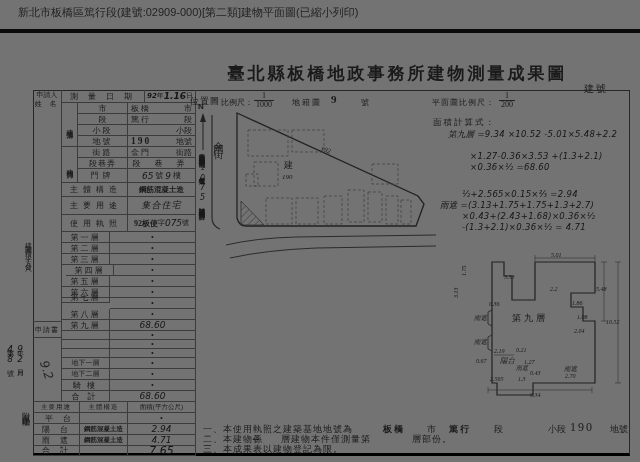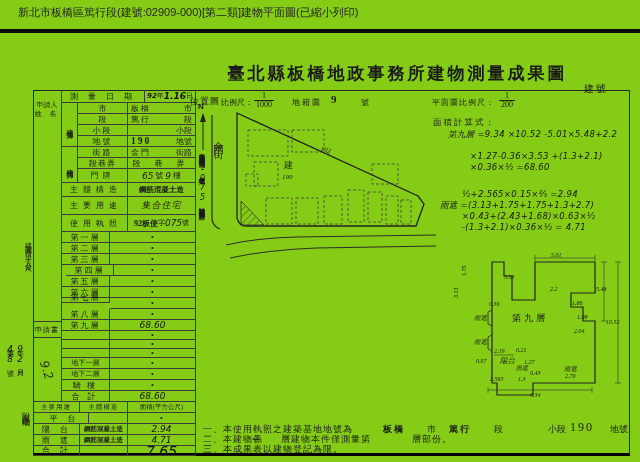--- a/index.html
+++ b/index.html
@@ -1,18 +1,18 @@
 <!DOCTYPE html>
 <html><head>
 <meta charset="utf-8">
 <style>
   html,body{margin:0;padding:0}
   body{width:640px;height:462px;background:#fff;color:#1a1a1a;
        font-family:"Liberation Serif","DejaVu Serif",serif;}
-  .page{position:relative;width:640px;height:462px;overflow:hidden;background:#84cc16}
+  .page{position:relative;width:640px;height:462px;overflow:hidden;background:#737373}
   .abs{position:absolute;box-sizing:border-box}
   .cell{position:absolute;box-sizing:border-box;border-right:1px solid #3c3c3c;border-bottom:1px solid #3c3c3c;
         display:flex;align-items:center;justify-content:center;font-size:8px;overflow:hidden;white-space:nowrap}
   .vert{writing-mode:vertical-rl;text-orientation:upright}
   .hand{font-family:"DejaVu Sans",sans-serif;font-style:italic;color:#151515}
   .frac{display:inline-flex;flex-direction:column;align-items:center;line-height:1;font-size:8px;vertical-align:middle}
   .frac .den{border-top:1px solid #222;padding:0 2px}
   .val{justify-content:space-between;padding:0 3px}
   .printhdr{font-family:"Liberation Sans","DejaVu Sans",sans-serif;font-size:11px;color:#222}
   .rule{background:#0a0a0a}
@@ -41,21 +41,21 @@
       <span class="hand" style="font-size:9px">48</span>
       <span>號</span>
   </div>
   <div class="abs vert sm" style="left:15px;top:344px;height:60px">
     <span>年</span><span class="hand" style="font-size:9px">92</span><span>月</span><span>日</span>
   </div>
   <div class="abs vert sm" style="left:23px;top:236px;height:164px;letter-spacing:3px">建築面積（平方公尺）</div>
   <div class="abs vert" style="left:19px;top:406px;height:48px;font-size:8px;letter-spacing:2px">附屬建物</div>
 
   <div class="cell" style="left:33px;top:90px;width:29px;height:232px;align-items:flex-start">
-    <div style="padding-top:11px;text-align:center;font-size:7px;line-height:1.3">
+    <div style="padding-top:1px;text-align:center;font-size:7px;line-height:1.3">
       <div>申請人</div>
       <div style="letter-spacing:3px">姓 名</div>
     </div>
   </div>
 
   <div class="cell" style="left:62px;top:90px;width:83px;height:13px;letter-spacing:10px;padding-left:6px">測量日期</div>
   <div class="cell sm" style="left:145px;top:90px;width:51px;height:13px">
     <span class="hand" style="font-weight:bold">92</span>
       <span>年</span>
       <span class="hand" style="font-size:9px;font-weight:bold">1.16</span>
@@ -145,32 +145,32 @@
   <div class="cell hand" style="left:110px;top:391px;width:86px;height:11px;font-size:9px">68.60</div>
 
   <div class="cell sm" style="left:33px;top:322px;width:29px;height:16px;letter-spacing:1px">申請書</div>
   <div class="cell" style="left:33px;top:338px;width:29px;height:64px">
     <span class="hand" style="font-size:12px;transform:rotate(72deg);opacity:.85">9.2</span>
   </div>
 
   <div class="cell" style="left:33px;top:402px;width:47px;height:11px;font-size:6.5px;letter-spacing:1px">主要用途</div>
   <div class="cell" style="left:80px;top:402px;width:48px;height:11px;font-size:6.5px;letter-spacing:1px">主體構造</div>
   <div class="cell" style="left:128px;top:402px;width:68px;height:11px;font-size:6.5px">面積(平方公尺)</div>
-  <div class="cell" style="left:33px;top:413px;width:56px;height:11px;letter-spacing:4px;padding-left:8px">平 台</div>
+  <div class="cell" style="left:33px;top:413px;width:47px;height:11px;letter-spacing:4px;padding-left:8px">平 台</div>
   <div class="cell" style="left:80px;top:413px;width:48px;height:11px"></div>
   <div class="cell" style="left:128px;top:413px;width:68px;height:11px">•</div>
   <div class="cell" style="left:33px;top:424px;width:47px;height:11px;letter-spacing:4px;padding-left:2px">陽 台</div>
   <div class="cell" style="left:80px;top:424px;width:48px;height:11px;font-size:6.5px;font-weight:bold">鋼筋混凝土造</div>
   <div class="cell hand" style="left:128px;top:424px;width:68px;height:11px;font-size:9px">2.94</div>
   <div class="cell" style="left:33px;top:435px;width:47px;height:11px;letter-spacing:4px;padding-left:2px">雨 遮</div>
   <div class="cell" style="left:80px;top:435px;width:48px;height:11px;font-size:6.5px;font-weight:bold">鋼筋混凝土造</div>
   <div class="cell hand" style="left:128px;top:435px;width:68px;height:11px;font-size:9px">4.71</div>
   <div class="cell" style="left:33px;top:446px;width:47px;height:10px;letter-spacing:4px;padding-left:2px">合 計</div>
   <div class="cell" style="left:80px;top:446px;width:48px;height:10px"></div>
-  <div class="cell hand" style="left:128px;top:446px;width:68px;height:10px;font-size:14px">7.65</div>
+  <div class="cell hand" style="left:128px;top:446px;width:68px;height:10px;font-size:11px">7.65</div>
 
   <div class="abs vert" style="left:197px;top:148px;height:276px;font-size:6.5px;letter-spacing:.5px">
     <span>本建物平面圖及建物面積係依使用執照</span><span style="font-weight:bold">92板使</span><span>字第</span><span class="hand" style="font-size:8px">075</span><span>號設計圖或竣工平面圖轉繪計算</span>
   </div>
 
   <div class="abs" style="left:190px;top:95px;font-size:9px;letter-spacing:1px">位置圖</div>
   <div class="abs" style="left:221px;top:97px;font-size:8px">比例尺：</div>
   <div class="abs frac" style="left:254px;top:92px">
     <span>1</span>
       <span class="den">1000</span>
@@ -183,21 +183,21 @@
   <div class="abs frac" style="left:499px;top:92px">
     <span>1</span>
       <span class="den">200</span>
   </div>
   <div class="abs" style="left:433px;top:117px;font-size:8.5px;letter-spacing:2px">面積計算式：</div>
   <div class="calcline hand" style="left:448px;top:129px">第九層 =9.34 ×10.52 -5.01×5.48+2.2</div>
   <div class="calcline hand" style="left:470px;top:151px">×1.27-0.36×3.53 +(1.3+2.1)</div>
   <div class="calcline hand" style="left:470px;top:162px">×0.36×½ =68.60</div>
   <div class="calcline hand" style="left:462px;top:189px">½+2.565×0.15×⅔ =2.94</div>
   <div class="calcline hand" style="left:440px;top:200px">雨遮 =(3.13+1.75+1.75+1.3+2.7)</div>
-  <div class="calcline hand" style="left:462px;top:211px">×0.43+(2.43+1.68)×0.63×½</div>
+  <div class="calcline hand" style="left:462px;top:211px">×0.43+(2.43+1.68)×0.36×½</div>
   <div class="calcline hand" style="left:462px;top:222px">-(1.3+2.1)×0.36×½ = 4.71</div>
 
   <svg class="abs" style="left:196px;top:92px" width="240" height="170" viewBox="0 0 240 170">
     <defs>
       <pattern id="hatch" width="5" height="5" patternUnits="userSpaceOnUse" patternTransform="rotate(45)">
         <line x1="0" y1="0" x2="0" y2="5" stroke="#333" stroke-width="1"></line>
       </pattern>
     </defs>
     <text x="2" y="17" font-size="8" font-weight="bold" font-family="Liberation Sans, sans-serif">N</text>
     <g stroke="#222" stroke-width="1">

